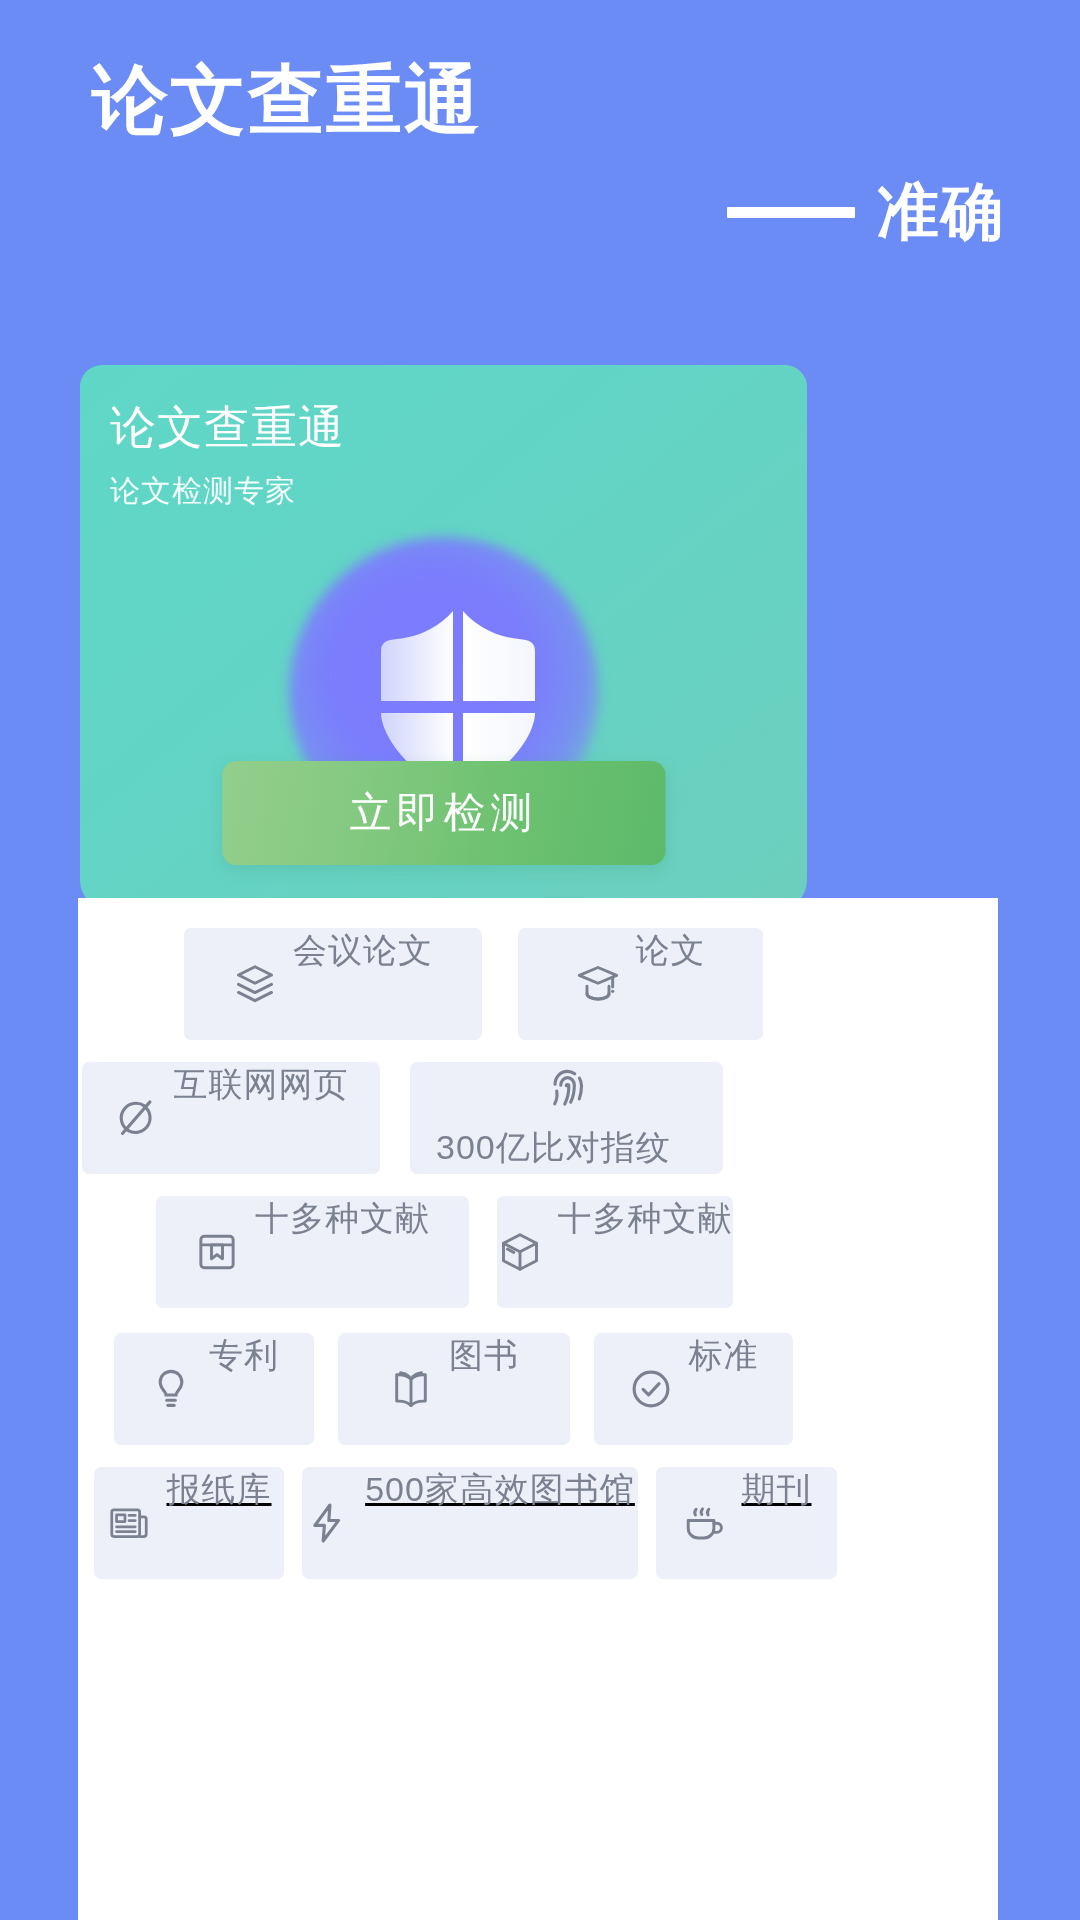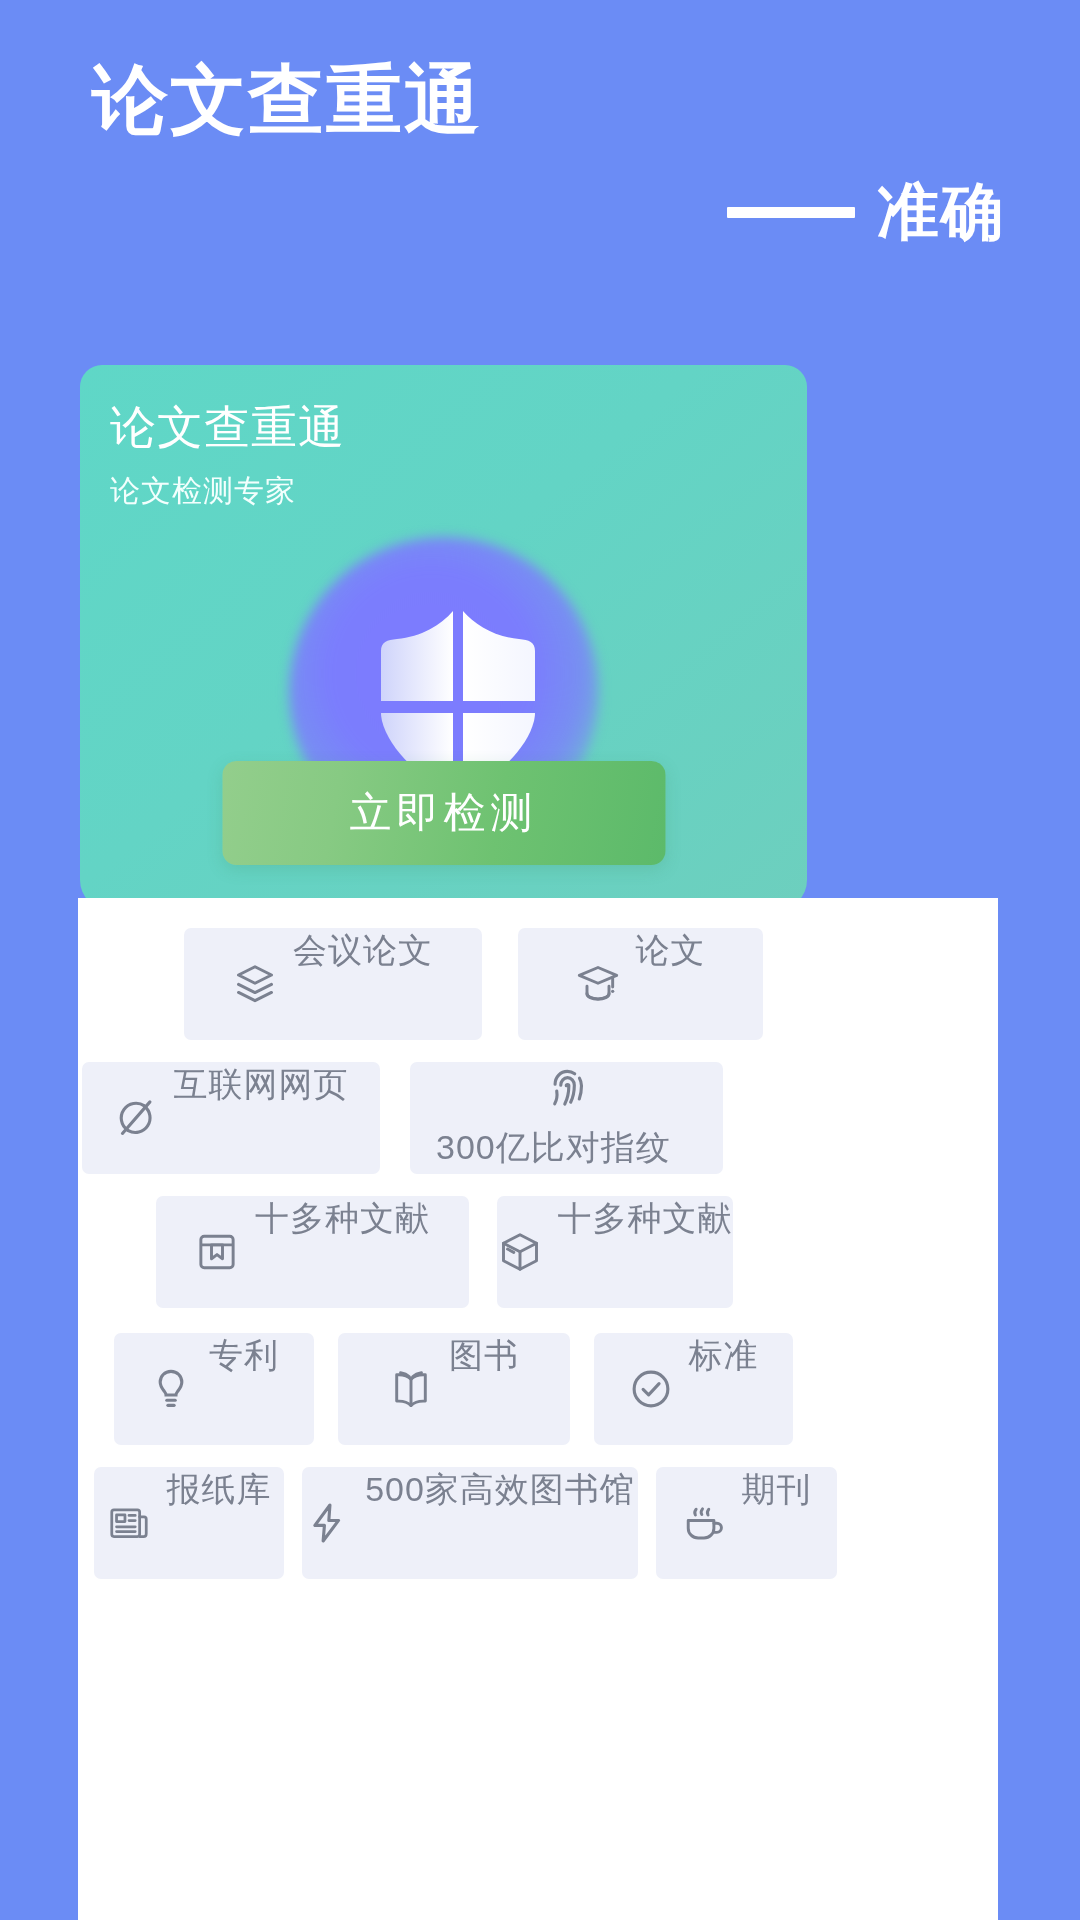--- a/index.html
+++ b/index.html
@@ -110,21 +110,21 @@
 
   .row3 { padding-left: 78px; gap: 28px; margin-top: 20px; }
   .row3 .chip:nth-child(1) { width: 313px; }
   .row3 .chip:nth-child(2) { width: 236px; }
 
   .row4 { padding-left: 36px; gap: 24px; margin-top: 25px; }
   .row4 .chip:nth-child(1) { width: 200px; }
   .row4 .chip:nth-child(2) { width: 232px; }
   .row4 .chip:nth-child(3) { width: 199px; border-radius: 7px; }
 
-  .row5 { padding-left: 16px; gap: 18px; margin-top: 16px; }
+  .row5 { padding-left: 16px; gap: 18px; margin-top: 16px; text-decoration: underline; }
   .row5 .chip:nth-child(1) { width: 190px; }
   .row5 .chip:nth-child(2) { width: 336px; }
   .row5 .chip:nth-child(3) { width: 181px; }
 </style>
 </head>
 <body>
 
 <div class="hero">
   <div class="hero-title">论文查重通</div>
   <div class="hero-sub">

